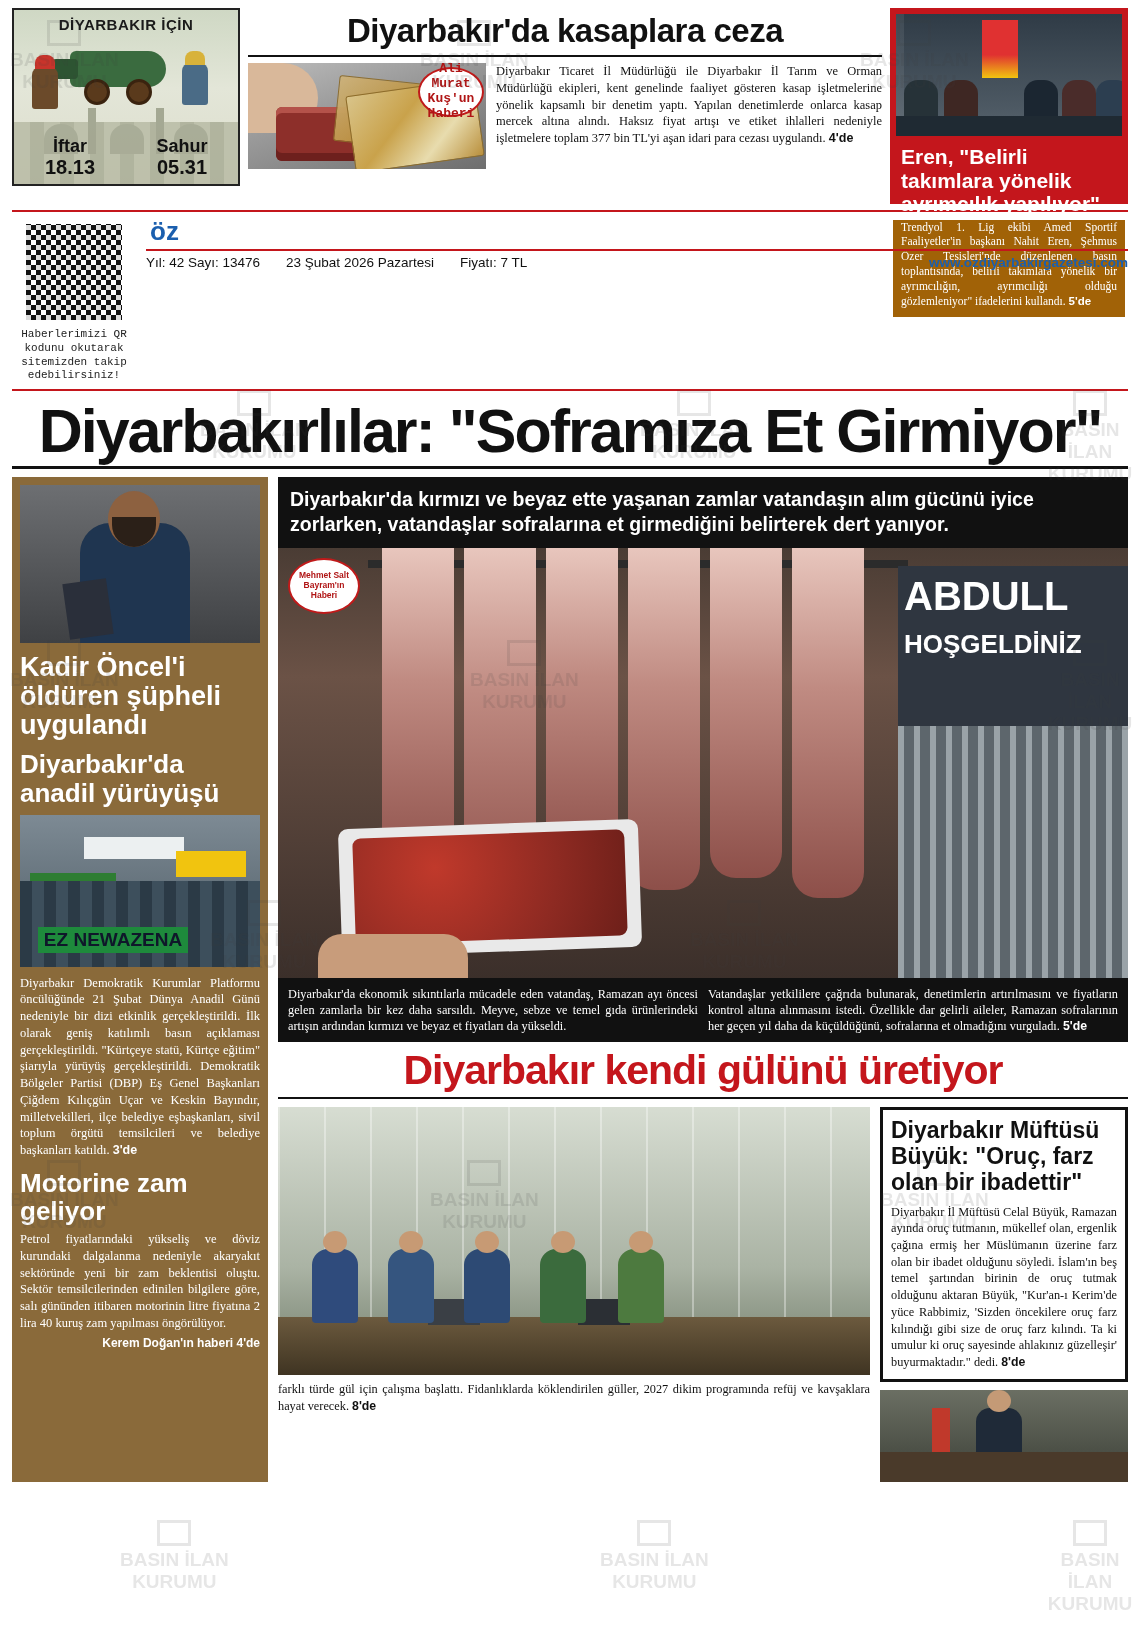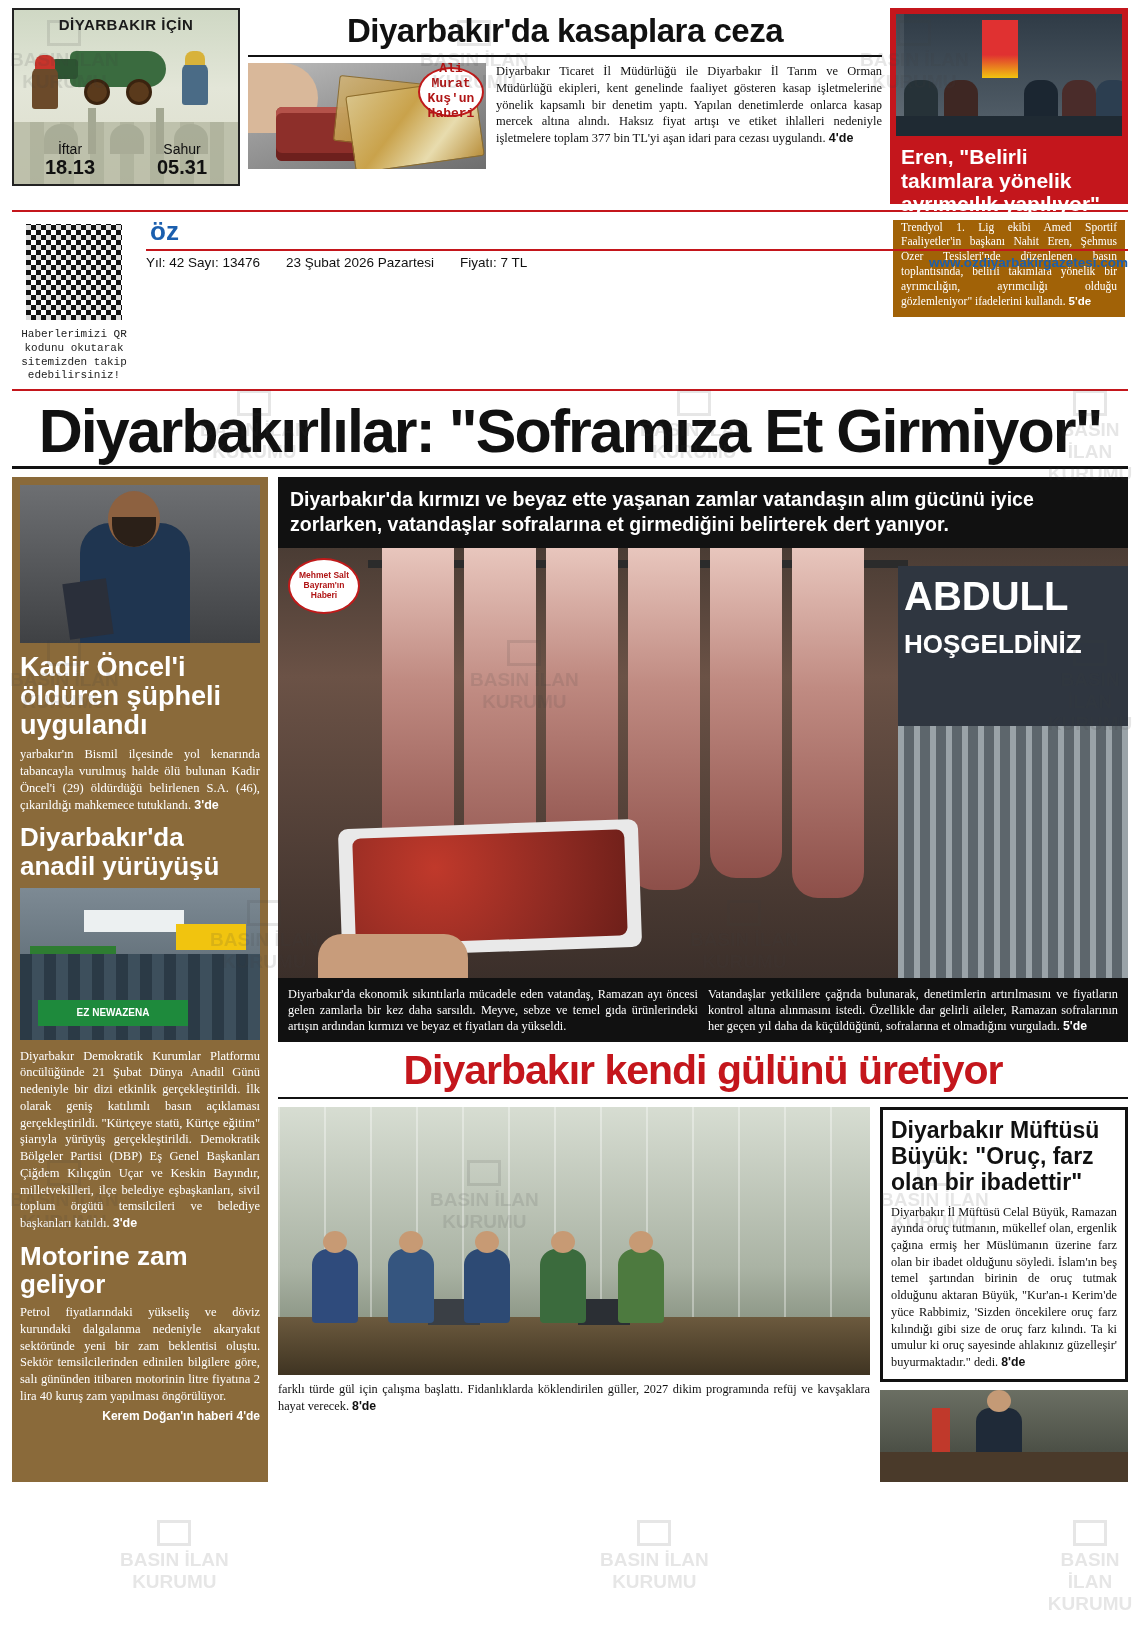--- a/index.html
+++ b/index.html
@@ -50,21 +50,21 @@
     position: absolute; bottom: 0; left: 0; right: 0; height: 62px;
     background: repeating-linear-gradient(90deg,#b9bca6 0 16px,#a9ad96 16px 30px);
     opacity: .85;
   }
   .dome { position:absolute; bottom: 30px; width: 34px; height: 30px; background:#a0a48e; border-radius: 50% 50% 0 0;}
   .dome.d1{left:30px;} .dome.d2{left:96px;} .dome.d3{left:160px;}
   .minaret { position:absolute; bottom:30px; width:8px; height:46px; background:#9a9e88;}
   .minaret.m1{left:74px;} .minaret.m2{left:142px;}
   .iftar-times { display: flex; position: absolute; bottom: 0; left: 0; right: 0; }
   .time-cell { flex: 1; text-align: center; padding: 4px 0 7px; }
-  .time-cell .lbl { font-family:"Liberation Sans",sans-serif; font-weight:normal; font-size:14px; color:#111; }
+  .time-cell .lbl { font-family:"Liberation Sans",sans-serif; font-weight:bold; font-size:18px; color:#111; }
   .time-cell .val { font-family:"Liberation Sans",sans-serif; font-weight:bold; font-size:20px; color:#111; line-height:1; }
 
   .butcher-block { flex: 1; position: relative; }
   .butcher-head {
     font-family:"Liberation Sans",sans-serif; font-weight:bold; font-size:33px; letter-spacing:-.5px;
     text-align:center; margin-top:4px;
   }
   .butcher-rule { border-bottom: 2px solid #111; margin: 5px 0 6px; }
   .butcher-body { display: flex; gap: 10px; }
   .butcher-photo {
@@ -147,22 +147,22 @@
   .left-head.second { font-size: 26px; }
   .left-text { font-size: 12.5px; line-height:1.34; text-align: justify; color:#fff; }
   .left-text b { font-family:"Liberation Sans",sans-serif; }
   .left-photo2 { width:100%; height: 152px; margin-top:8px; background:linear-gradient(180deg,#7d8a94,#4c5a63); position:relative; overflow:hidden;}
   .crowd { position:absolute; bottom:0; left:0; right:0; height:86px;
     background: repeating-linear-gradient(90deg,#2b3a46 0 12px,#3d4f5c 12px 24px);}
   .banner-g { position:absolute; left:10px; top:58px; width:86px; height:30px; background:#2e7d32; color:#fff;
     font-family:"Liberation Sans",sans-serif; font-size:11px; display:flex; align-items:center; justify-content:center;}
   .banner-y { position:absolute; right:14px; top:36px; width:70px; height:26px; background:#f1c40f;}
   .banner-w { position:absolute; left:64px; top:22px; width:100px; height:22px; background:#ecf0f1;}
-  .ez { position:absolute; left:18px; bottom:14px; width:150px; height:26px; background:#1e8a3c; color:#ffffff;
-    font-family:"Liberation Sans",sans-serif; font-weight:bold; font-size:10px; display:flex; align-items:center; justify-content:center;}
+  .ez { position:absolute; left:18px; bottom:14px; width:150px; height:26px; background:#1e8a3c; color:#0f172a;
+    font-family:"Liberation Sans",sans-serif; font-weight:bold; font-size:19px; display:flex; align-items:center; justify-content:center;}
 
   .right-col { flex: 1; display:flex; flex-direction:column; }
   .lead-deck {
     background:#111; color:#fff; font-family:"Liberation Sans",sans-serif; font-weight:bold;
     font-size:19.5px; line-height:1.3; padding: 10px 12px;
   }
   .lead-photo { position:relative; height: 430px; overflow:hidden; background:#3a2a24; }
   .lp-bg { position:absolute; inset:0; background:
       linear-gradient(180deg,#4a3c34 0%, #6b5246 30%, #3b2f2a 100%); }
   .carcass { position:absolute; top:0; width:72px; background:linear-gradient(180deg,#e8c6bd,#c08b82 40%,#8d4f49); border-radius: 0 0 26px 26px; }
@@ -324,24 +324,20 @@
   <div class="body-grid">
 
     <div class="left-col">
       <div class="left-photo">
         <div class="lp-person"></div>
         <div class="lp-head"></div>
         <div class="lp-beard"></div>
         <div class="lp-board"></div>
       </div>
       <div class="left-head">Kadir Öncel'i öldüren şüpheli uygulandı</div>
-      <div class="left-text">
-        <span>yarbakır'ın Bismil ilçesinde yol kenarında tabancayla vurulmuş halde ölü bulunan Kadir Öncel'i (29) öldürdüğü belirlenen S.A. (46), çıkarıldığı mahkemece tutuklandı.</span>
-        <b>3'de</b>
-      </div>
 
       <div class="left-head second">Diyarbakır'da anadil yürüyüşü</div>
       <div class="left-photo2">
         <div class="banner-w"></div>
         <div class="banner-g">KURDÎ</div>
         <div class="banner-y"></div>
         <div class="crowd"></div>
         <div class="ez">EZ NEWAZENA</div>
       </div>
       <div class="left-text" style="margin-top:8px">

